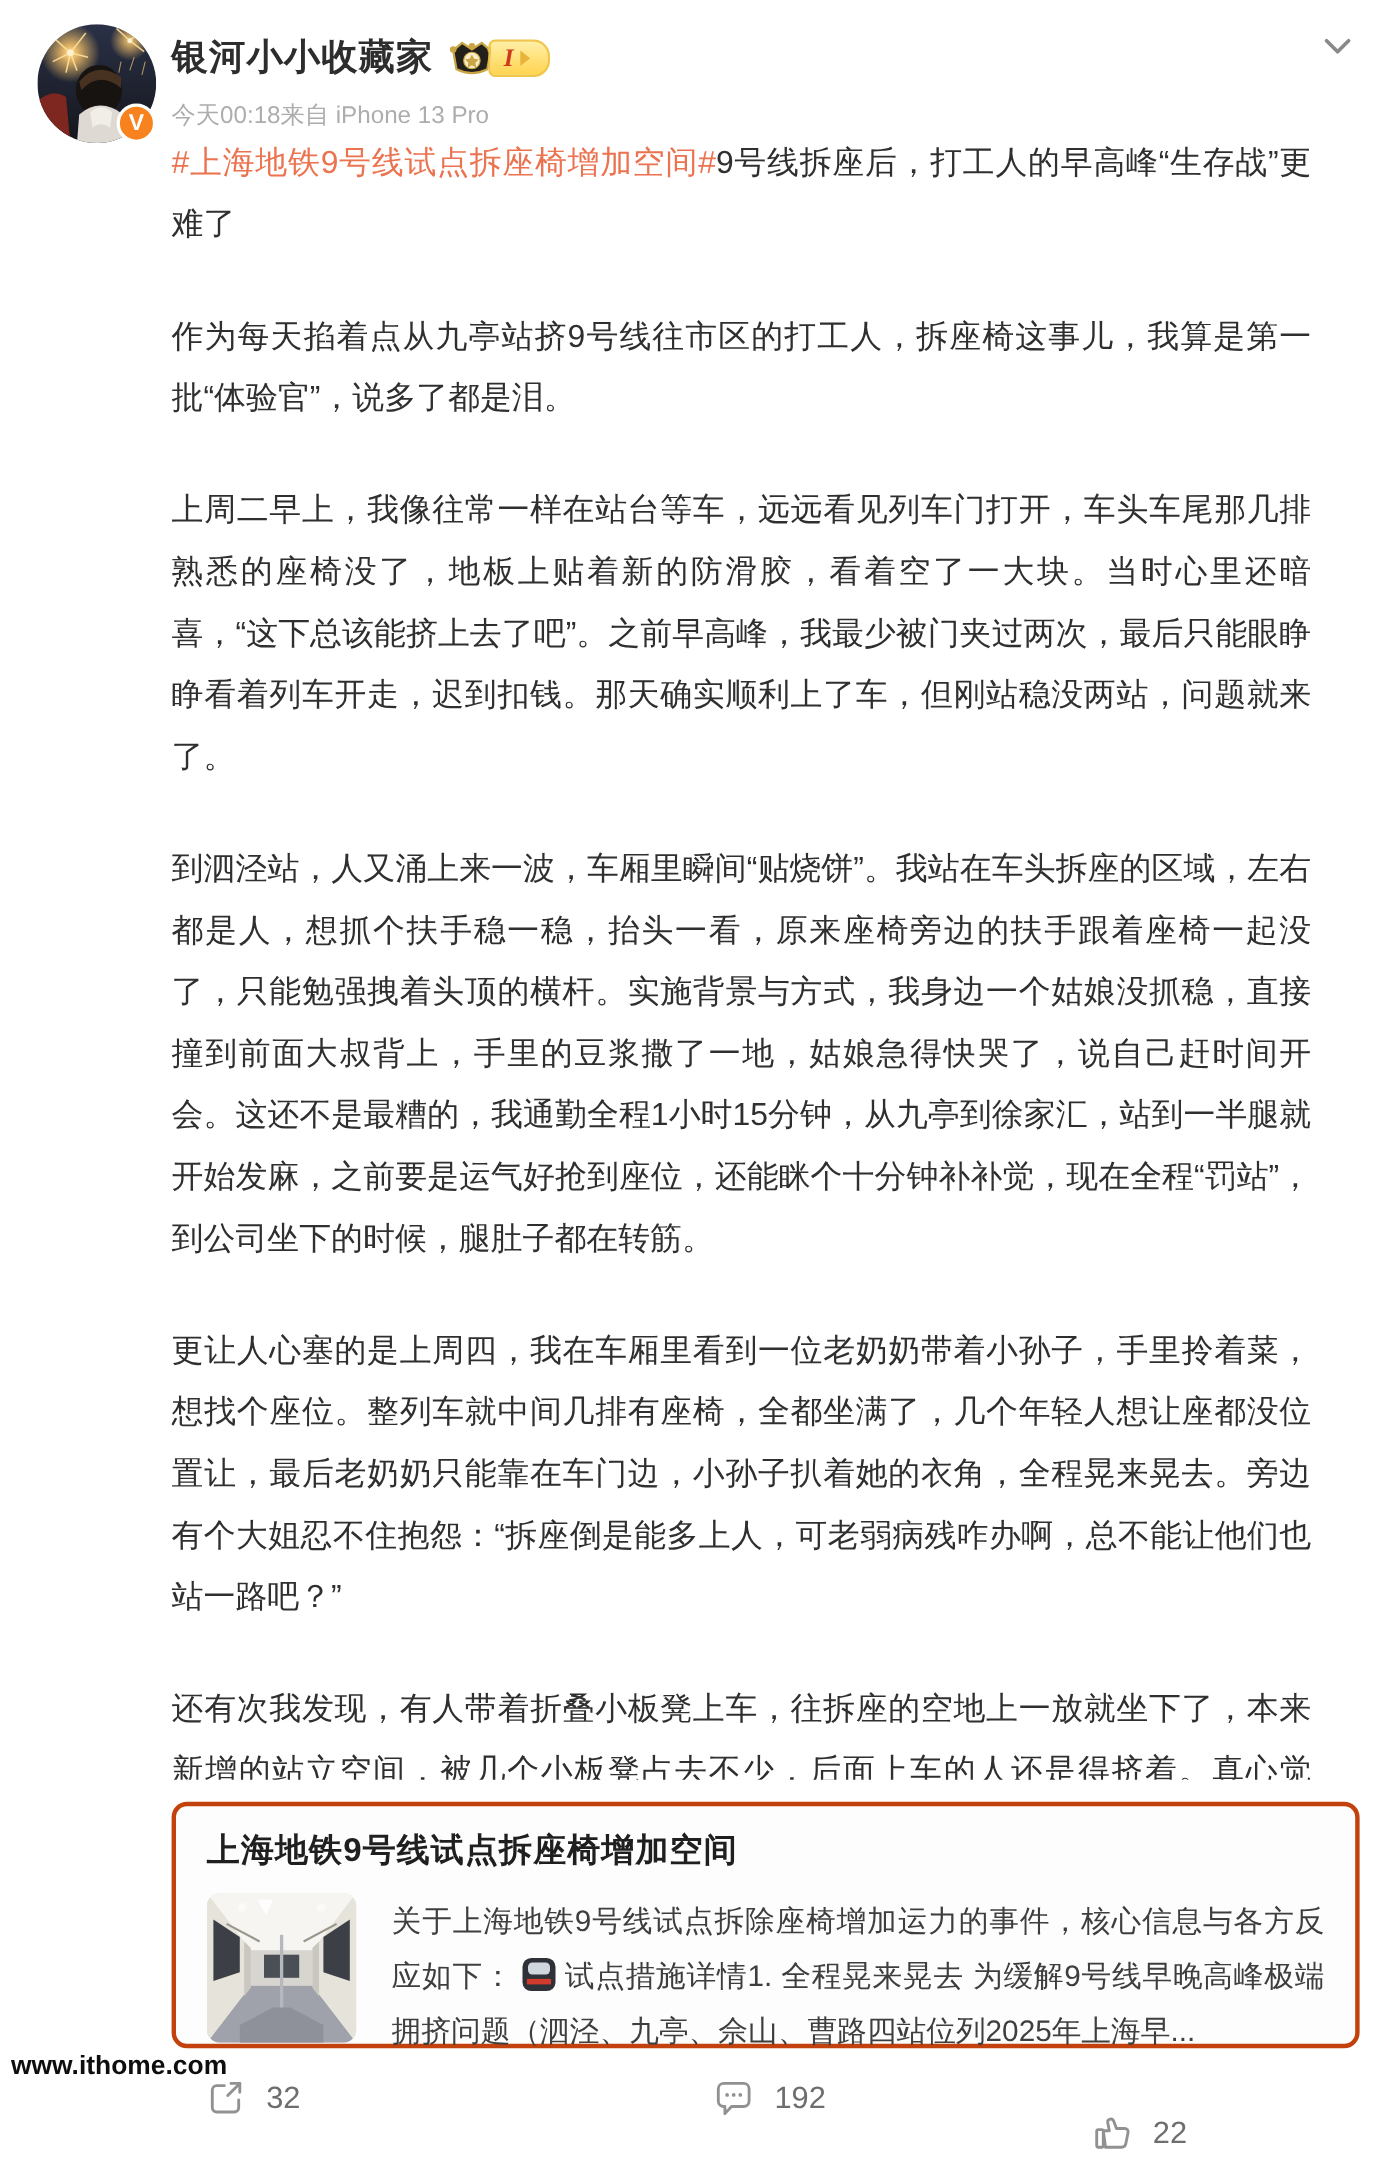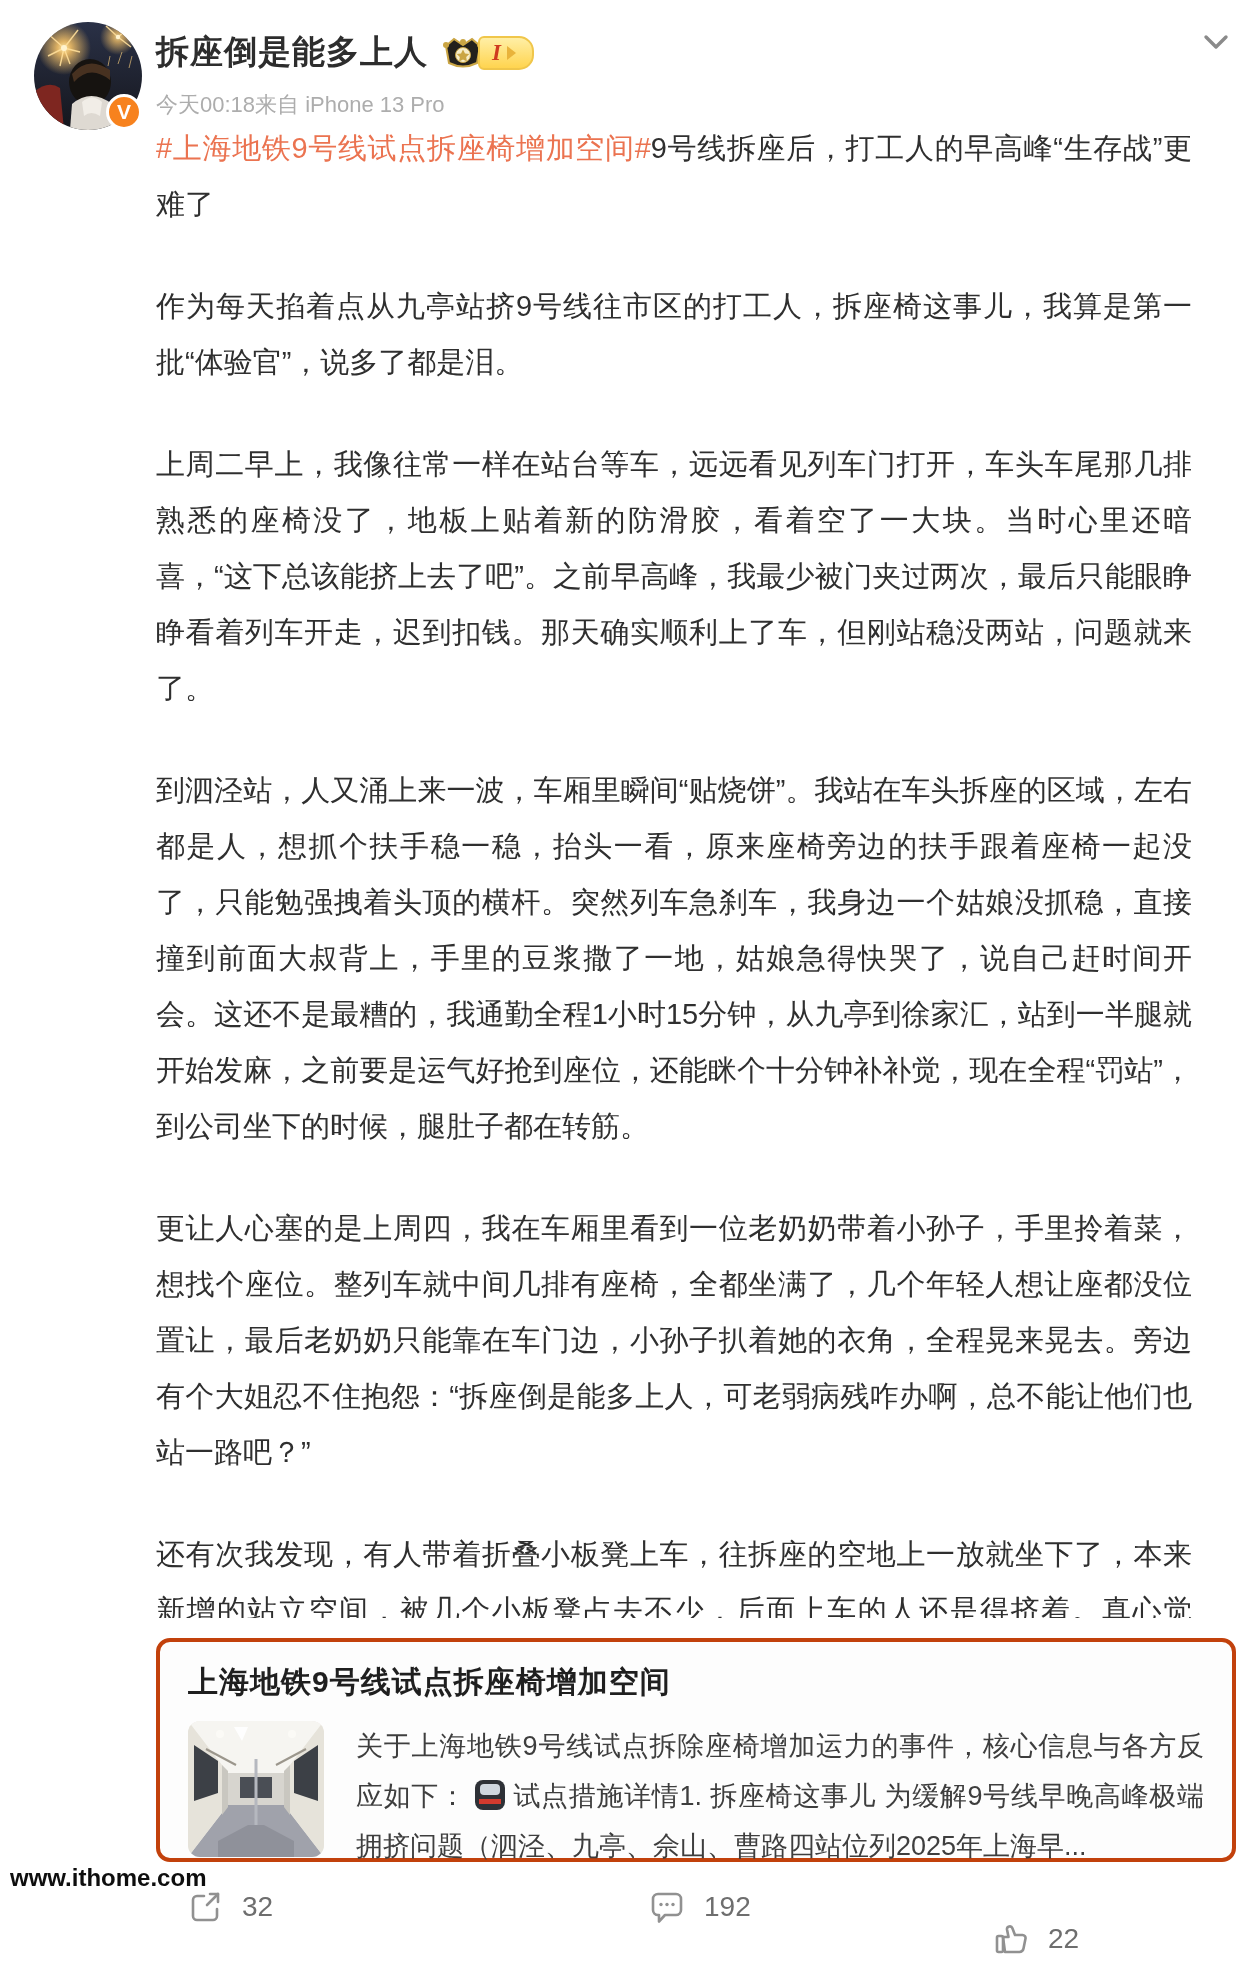--- a/index.html
+++ b/index.html
@@ -122,21 +122,21 @@
     <path d="M0 70 Q14 58 26 66 L30 108 L0 108 Z" fill="#7e2620"></path>
     <ellipse cx="56" cy="60" rx="21" ry="23" fill="#161310"></ellipse>
     <path d="M38 52 Q54 33 76 48 L76 58 Q56 42 40 60 Z" fill="#4a3322" opacity="0.95"></path>
     <path d="M38 82 Q57 66 78 82 L80 108 L36 108 Z" fill="#ded9d2"></path>
     <path d="M48 80 Q58 71 68 80 L66 94 Q57 88 50 94 Z" fill="#f1ede7"></path>
   </svg>
   <div class="v-badge">V</div>
 </div>
 
 <div class="name-row">
-  <span class="username">拆座倒是能多上人</span>
+  <span class="username">银河小小收藏家</span>
   <span class="vip-badges">
     <svg width="46" height="40" viewBox="0 0 46 40">
       <path d="M6 13 L14 6 L23 12 L32 6 L40 13 L37 30 Q23 37 9 30 Z" fill="#23201c" stroke="#caa544" stroke-width="2"></path>
       <circle cx="6" cy="12" r="3" fill="#caa544"></circle>
       <circle cx="23" cy="9" r="3" fill="#caa544"></circle>
       <circle cx="40" cy="12" r="3" fill="#caa544"></circle>
       <circle cx="23" cy="22" r="7.5" fill="#f7edc8" stroke="#caa544"></circle>
       <path d="M23 16.5 l2 4 4.3 .6 -3.1 3 .7 4.3 -3.9 -2 -3.9 2 .7 -4.3 -3.1 -3 4.3 -.6 Z" fill="#caa544"></path>
     </svg>
     <span class="vip-tag">
@@ -156,21 +156,21 @@
     <path d="M8 13 L18 23 L28 13"></path>
   </svg>
 </div>
 
 <div class="post-body">
   <p class="first">
     <span class="hashtag">#上海地铁9号线试点拆座椅增加空间#</span><span>9号线拆座后，打工人的早高峰“生存战”更难了</span>
   </p>
   <p>作为每天掐着点从九亭站挤9号线往市区的打工人，拆座椅这事儿，我算是第一批“体验官”，说多了都是泪。</p>
   <p>上周二早上，我像往常一样在站台等车，远远看见列车门打开，车头车尾那几排熟悉的座椅没了，地板上贴着新的防滑胶，看着空了一大块。当时心里还暗喜，“这下总该能挤上去了吧”。之前早高峰，我最少被门夹过两次，最后只能眼睁睁看着列车开走，迟到扣钱。那天确实顺利上了车，但刚站稳没两站，问题就来了。</p>
-  <p>到泗泾站，人又涌上来一波，车厢里瞬间“贴烧饼”。我站在车头拆座的区域，左右都是人，想抓个扶手稳一稳，抬头一看，原来座椅旁边的扶手跟着座椅一起没了，只能勉强拽着头顶的横杆。突然列车急刹车，我身边一个姑娘没抓稳，直接撞到前面大叔背上，手里的豆浆撒了一地，姑娘急得快哭了，说自己赶时间开会。这还不是最糟的，我通勤全程1小时15分钟，从九亭到徐家汇，站到一半腿就开始发麻，之前要是运气好抢到座位，还能眯个十分钟补补觉，现在全程“罚站”，到公司坐下的时候，腿肚子都在转筋。</p>
+  <p>到泗泾站，人又涌上来一波，车厢里瞬间“贴烧饼”。我站在车头拆座的区域，左右都是人，想抓个扶手稳一稳，抬头一看，原来座椅旁边的扶手跟着座椅一起没了，只能勉强拽着头顶的横杆。实施背景与方式，我身边一个姑娘没抓稳，直接撞到前面大叔背上，手里的豆浆撒了一地，姑娘急得快哭了，说自己赶时间开会。这还不是最糟的，我通勤全程1小时15分钟，从九亭到徐家汇，站到一半腿就开始发麻，之前要是运气好抢到座位，还能眯个十分钟补补觉，现在全程“罚站”，到公司坐下的时候，腿肚子都在转筋。</p>
   <p>更让人心塞的是上周四，我在车厢里看到一位老奶奶带着小孙子，手里拎着菜，想找个座位。整列车就中间几排有座椅，全都坐满了，几个年轻人想让座都没位置让，最后老奶奶只能靠在车门边，小孙子扒着她的衣角，全程晃来晃去。旁边有个大姐忍不住抱怨：“拆座倒是能多上人，可老弱病残咋办啊，总不能让他们也站一路吧？”</p>
   <p>还有次我发现，有人带着折叠小板凳上车，往拆座的空地上一放就坐下了，本来新增的站立空间，被几个小板凳占去不少，后面上车的人还是得挤着。真心觉得，拆座椅解了“挤不上车”的燃眉之急，却捅了“站不稳、站太累”的新篓子。</p>
 
 </div>
 
 <div class="card">
   <div class="card-title">上海地铁9号线试点拆座椅增加空间</div>
   <div class="card-body">
     <svg class="thumb" viewBox="0 0 136 136">
       <rect width="136" height="136" fill="#eceae4"></rect>
@@ -186,21 +186,21 @@
       <polygon points="102,44 96,50 96,86 102,94" fill="#c9c7c0"></polygon>
       <rect x="66.5" y="38" width="3" height="74" fill="#b5b8bf"></rect>
       <polygon points="46,6 60,6 54,20" fill="#ffffff" opacity="0.9"></polygon>
       <circle cx="32" cy="13" r="4" fill="#fbfaf6"></circle>
       <circle cx="104" cy="13" r="4" fill="#fbfaf6"></circle>
       <line x1="18" y1="28" x2="48" y2="44" stroke="#9b968c" stroke-width="2"></line>
       <line x1="118" y1="28" x2="88" y2="44" stroke="#9b968c" stroke-width="2"></line>
       <polygon points="30,120 60,104 76,104 106,120 106,136 30,136" fill="#8f919a"></polygon>
     </svg>
     <div class="card-desc">
-      <span>关于上海地铁9号线试点拆除座椅增加运力的事件，核心信息与各方反应如下：</span><span class="metro-icon"></span><span>试点措施详情1. 拆座椅这事儿 为缓解9号线早晚高峰极端拥挤问题（泗泾、九亭、佘山、曹路四站位列2025年上海早...</span>
+      <span>关于上海地铁9号线试点拆除座椅增加运力的事件，核心信息与各方反应如下：</span><span class="metro-icon"></span><span>试点措施详情1. 全程晃来晃去 为缓解9号线早晚高峰极端拥挤问题（泗泾、九亭、佘山、曹路四站位列2025年上海早...</span>
     </div>
   </div>
 </div>
 
 <div class="action action-share">
   <svg width="38" height="38" viewBox="0 0 38 38" fill="none" stroke="#919191" stroke-width="2.6" stroke-linecap="round" stroke-linejoin="round">
     <path d="M31 21 v7 a4 4 0 0 1 -4 4 H11 a4 4 0 0 1 -4 -4 V12 a4 4 0 0 1 4 -4 h7"></path>
     <path d="M21 17 L32 6"></path>
     <path d="M24 6 h8 v8"></path>
   </svg>

